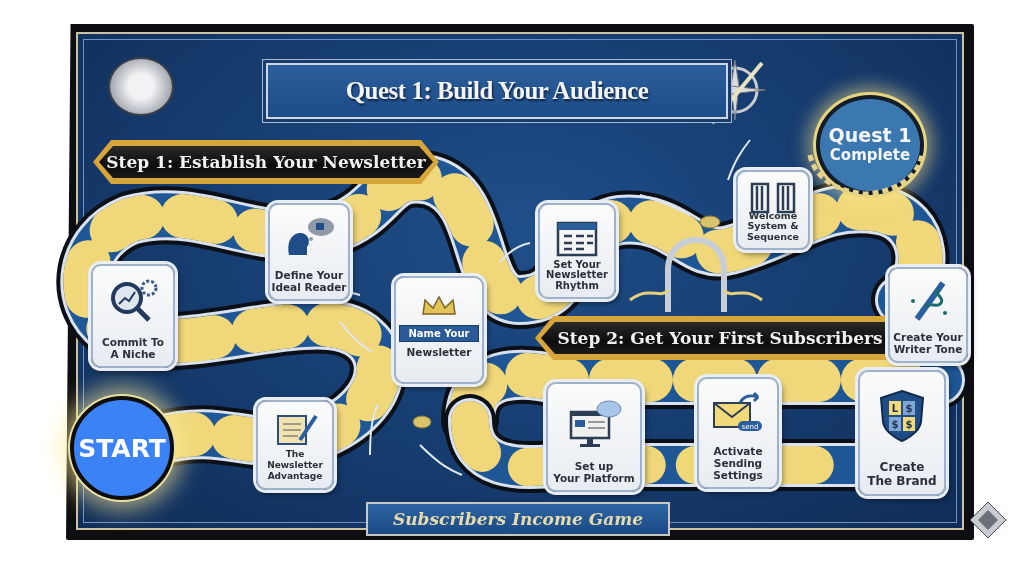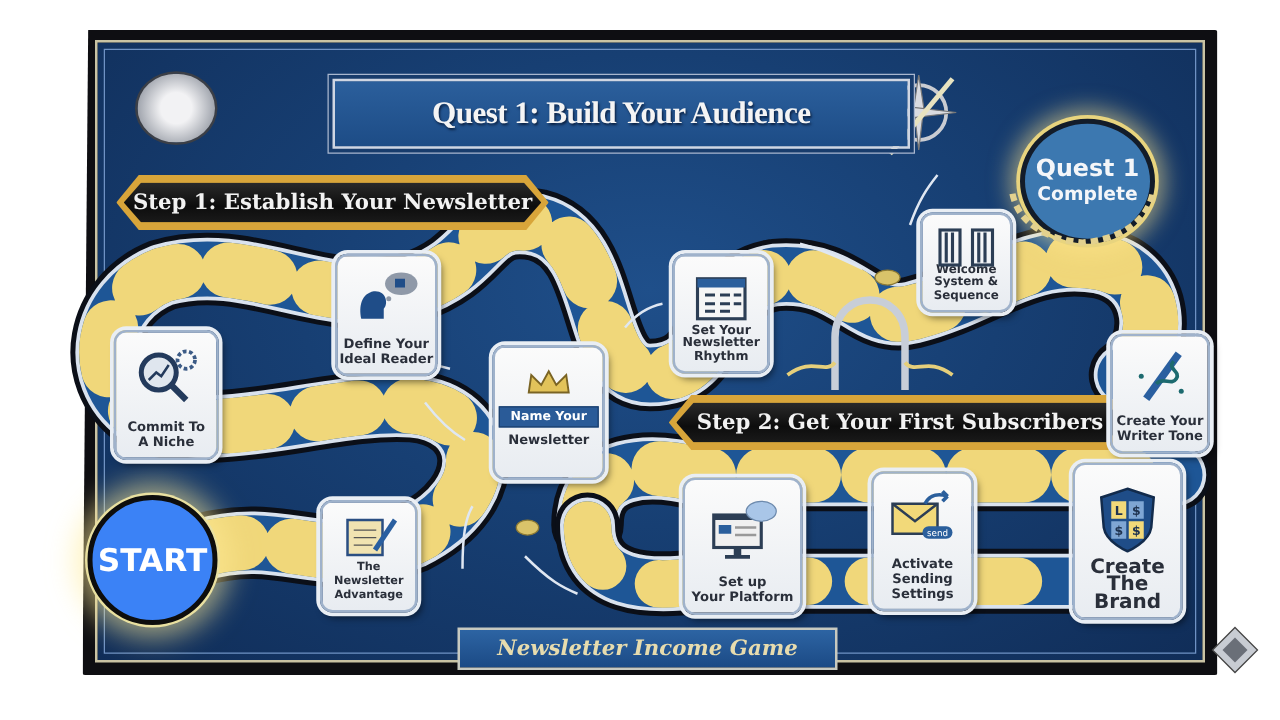--- a/index.html
+++ b/index.html
@@ -237,24 +237,24 @@
       <rect x="26" y="13" width="12" height="14" fill="#7fa6d4"></rect>
       <rect x="12" y="29" width="12" height="14" fill="#7fa6d4"></rect>
       <rect x="26" y="29" width="12" height="14" fill="#f2d979"></rect>
       <g font-family="DejaVu Sans, sans-serif" font-size="10" font-weight="bold" fill="#1f3350" text-anchor="middle">
         <text x="18" y="24">L</text>
         <text x="32" y="24">$</text>
         <text x="18" y="40">$</text>
         <text x="32" y="40">$</text>
       </g>
     </svg>
-  <span class="lbl" style="font-size:16px;line-height:14px;">Create
+  <span class="lbl" style="font-size:12px;line-height:14px;">Create
 The Brand</span>
 </div>
 
 <div class="footer-banner">
-  <span>Newsletter Income Game</span>
+  <span>Subscribers Income Game</span>
 </div>
 
 <svg class="deco" style="left:968px;top:500px;width:40px;height:40px;" viewBox="0 0 40 40">
     <polygon points="20,2 38,20 20,38 2,20" fill="#c8ccd3" stroke="#444"></polygon>
     <polygon points="20,10 30,20 20,30 10,20" fill="#6a6f78"></polygon>
   </svg>
 
 </body></html>

